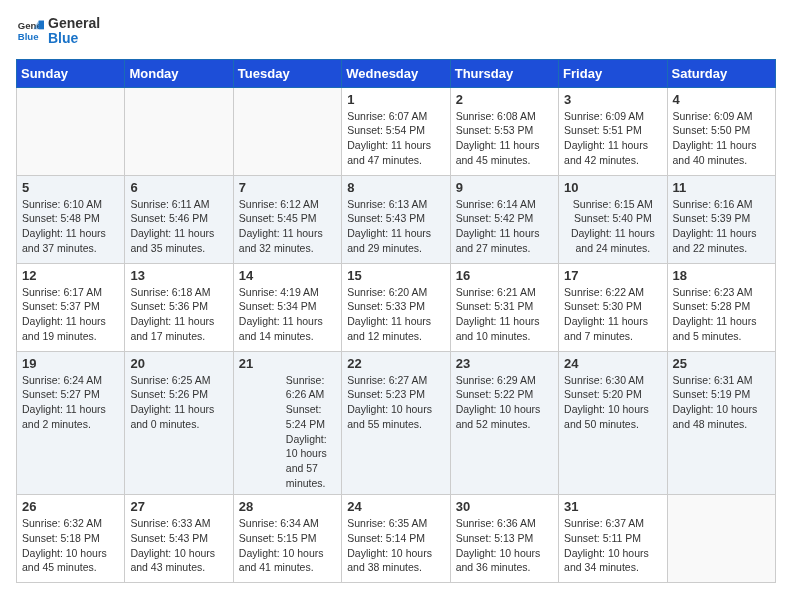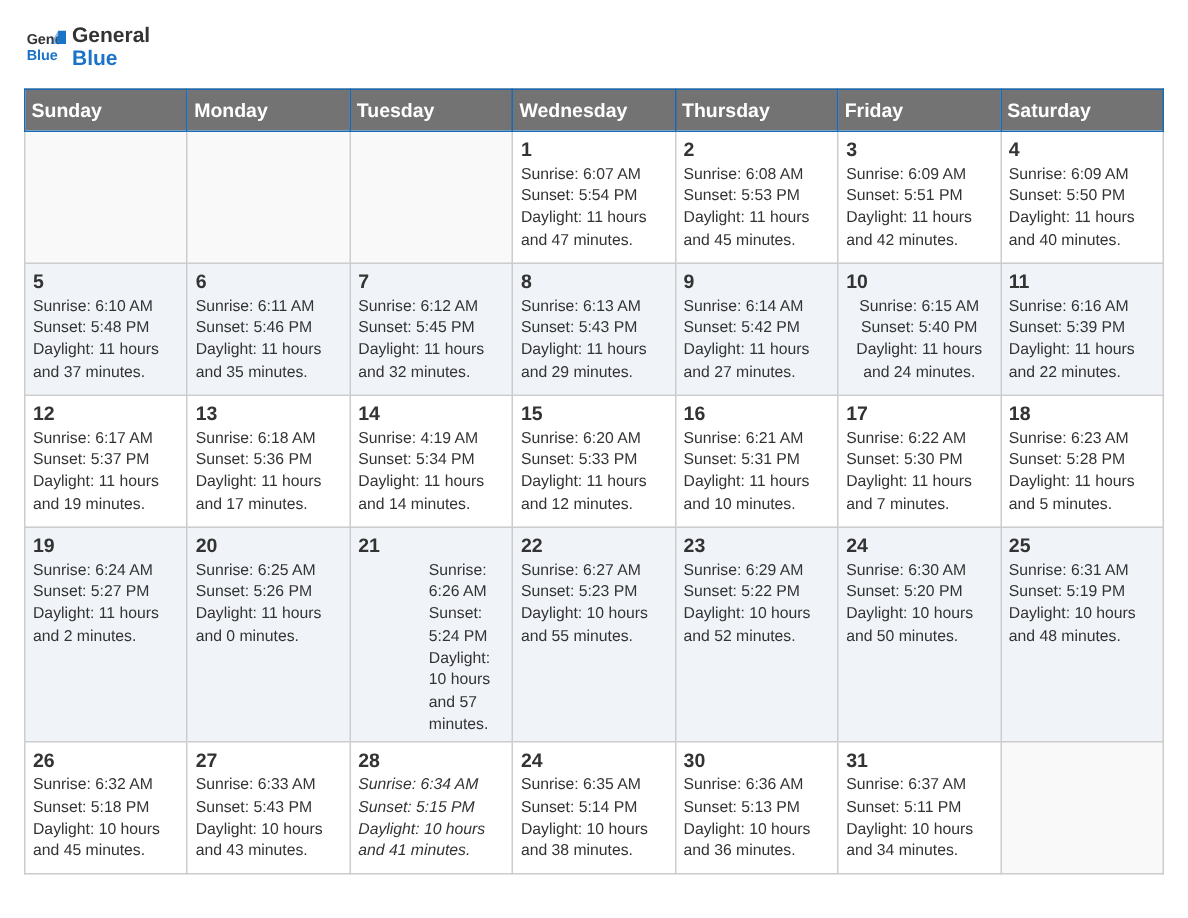--- a/index.html
+++ b/index.html
@@ -36,21 +36,21 @@
     .location {
       font-size: 15px;
       color: #333;
     }
     .calendar {
       width: 100%;
       border-collapse: collapse;
       border: 1px solid #ccc;
     }
     .calendar th {
-      background: #737373;
+      background: #1d4ed8;
       color: #fff;
       font-size: 13px;
       font-weight: bold;
       padding: 6px 4px;
       text-align: left;
       border: 1px solid #1a6bb5;
     }
     .calendar td {
       vertical-align: top;
       border: 1px solid #ccc;
@@ -308,21 +308,21 @@
         </td>
         <td>
           <div class="day-number">27</div>
           <div class="day-info" style="white-space: pre-line;">Sunrise: 6:33 AM
 Sunset: 5:43 PM
 Daylight: 10 hours
 and 43 minutes.</div>
         </td>
         <td>
           <div class="day-number">28</div>
-          <div class="day-info" style="white-space: pre-line; font-style: italic;">Sunrise: 6:34 AM
+          <div class="day-info" style="white-space: pre-line;">Sunrise: 6:34 AM
 Sunset: 5:15 PM
 Daylight: 10 hours
 and 41 minutes.</div>
         </td>
         <td>
           <div class="day-number">24</div>
           <div class="day-info" style="white-space: pre-line;">Sunrise: 6:35 AM
 Sunset: 5:14 PM
 Daylight: 10 hours
 and 38 minutes.</div>

